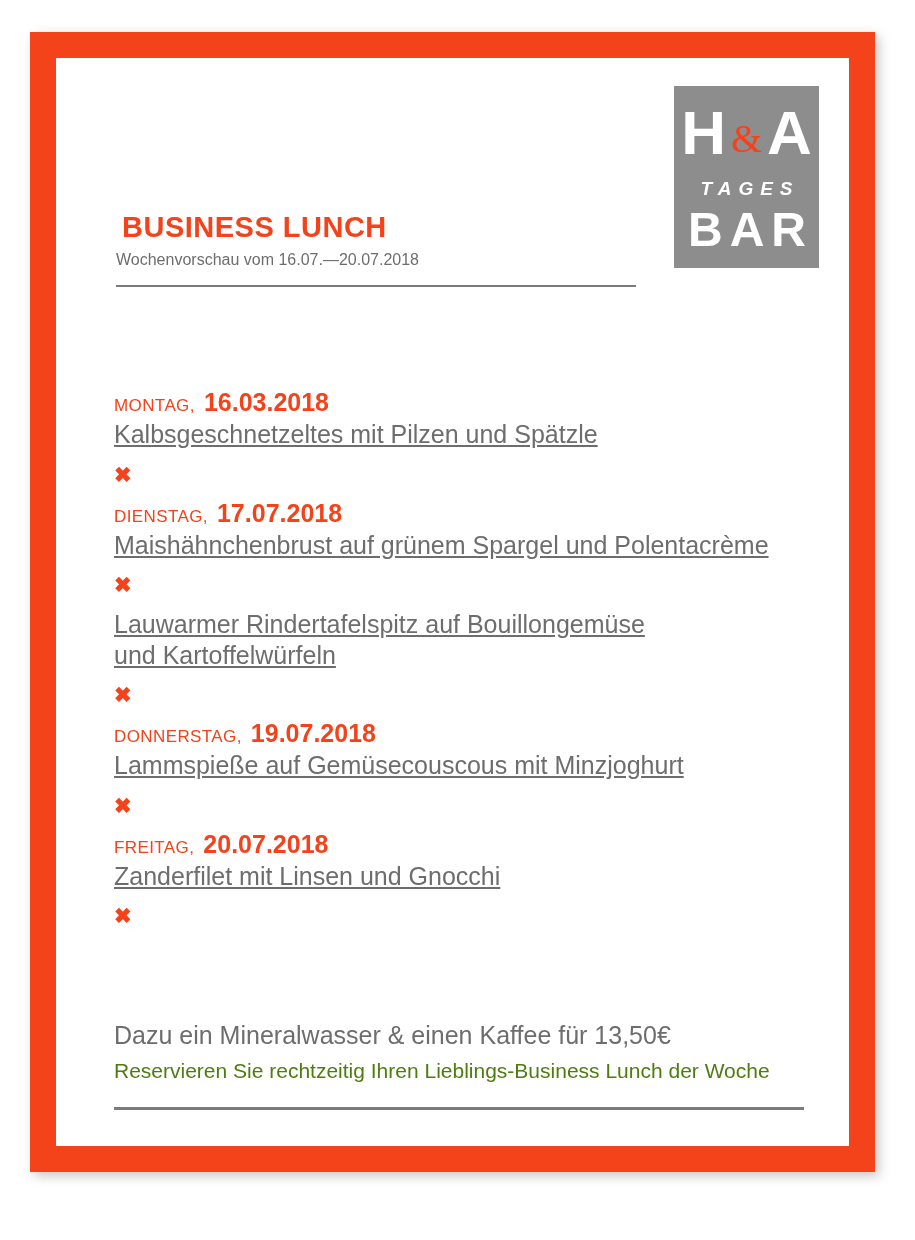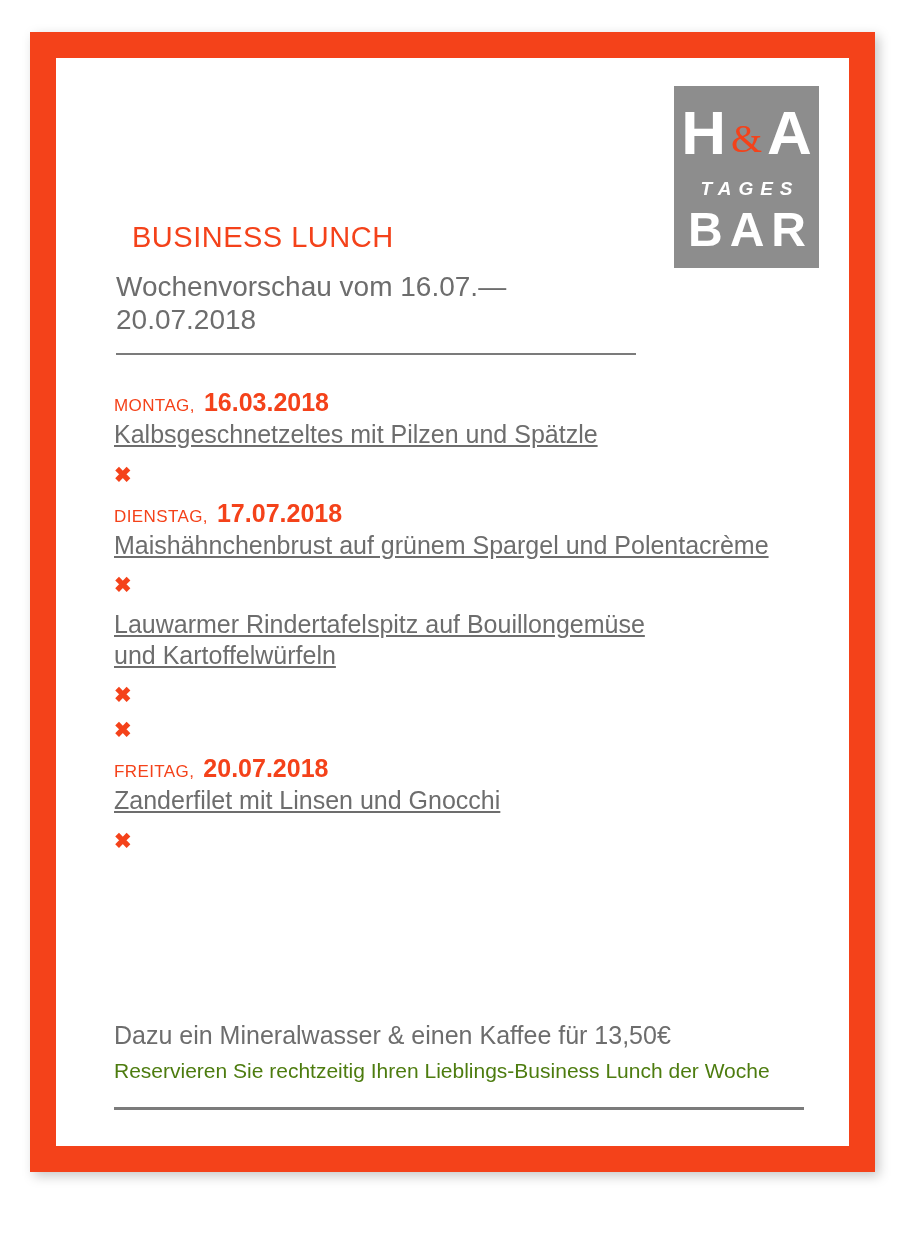--- a/index.html
+++ b/index.html
@@ -100,29 +100,29 @@
 
   
   .header {
     position: absolute;
     left: 60px;
     top: 148px;
     width: 520px;
   }
   .header-title {
     color: #f4421a;
-    font-weight: 400;
+    font-weight: 700;
     font-size: 29px;
     letter-spacing: 0.5px;
     line-height: 1.1;
-    margin: 16px;
+    margin: 6px;
   }
   .header-sub {
     color: #6d6d6d;
-    font-size: 28px;
+    font-size: 16px;
     font-weight: 400;
     line-height: 1.2;
     margin: 4px 0 0 0;
   }
   .header-rule {
     margin-top: 16px;
     border-bottom: 2px solid #7b7b7b;
     width: 520px;
   }
 
@@ -236,20 +236,27 @@
         <p class="dish">Maishähnchenbrust auf grünem Spargel und Polentacrème</p>
       </div>
       <div class="sep">✖</div>
 
       <div class="day-block">
         <p class="dish">Lauwarmer Rindertafelspitz auf Bouillongemüse</p>
         <p class="dish">und Kartoffelwürfeln</p>
       </div>
       <div class="sep">✖</div>
 
+      <div class="day-block">
+        <div class="day-line">
+          <span class="day-name">DONNERSTAG,</span>
+          <span class="day-date">19.07.2018</span>
+        </div>
+        <p class="dish">Lammspieße auf Gemüsecouscous mit Minzjoghurt</p>
+      </div>
       <div class="sep">✖</div>
 
       <div class="day-block">
         <div class="day-line">
           <span class="day-name">FREITAG,</span>
           <span class="day-date">20.07.2018</span>
         </div>
         <p class="dish">Zanderfilet mit Linsen und Gnocchi</p>
       </div>
       <div class="sep">✖</div>

